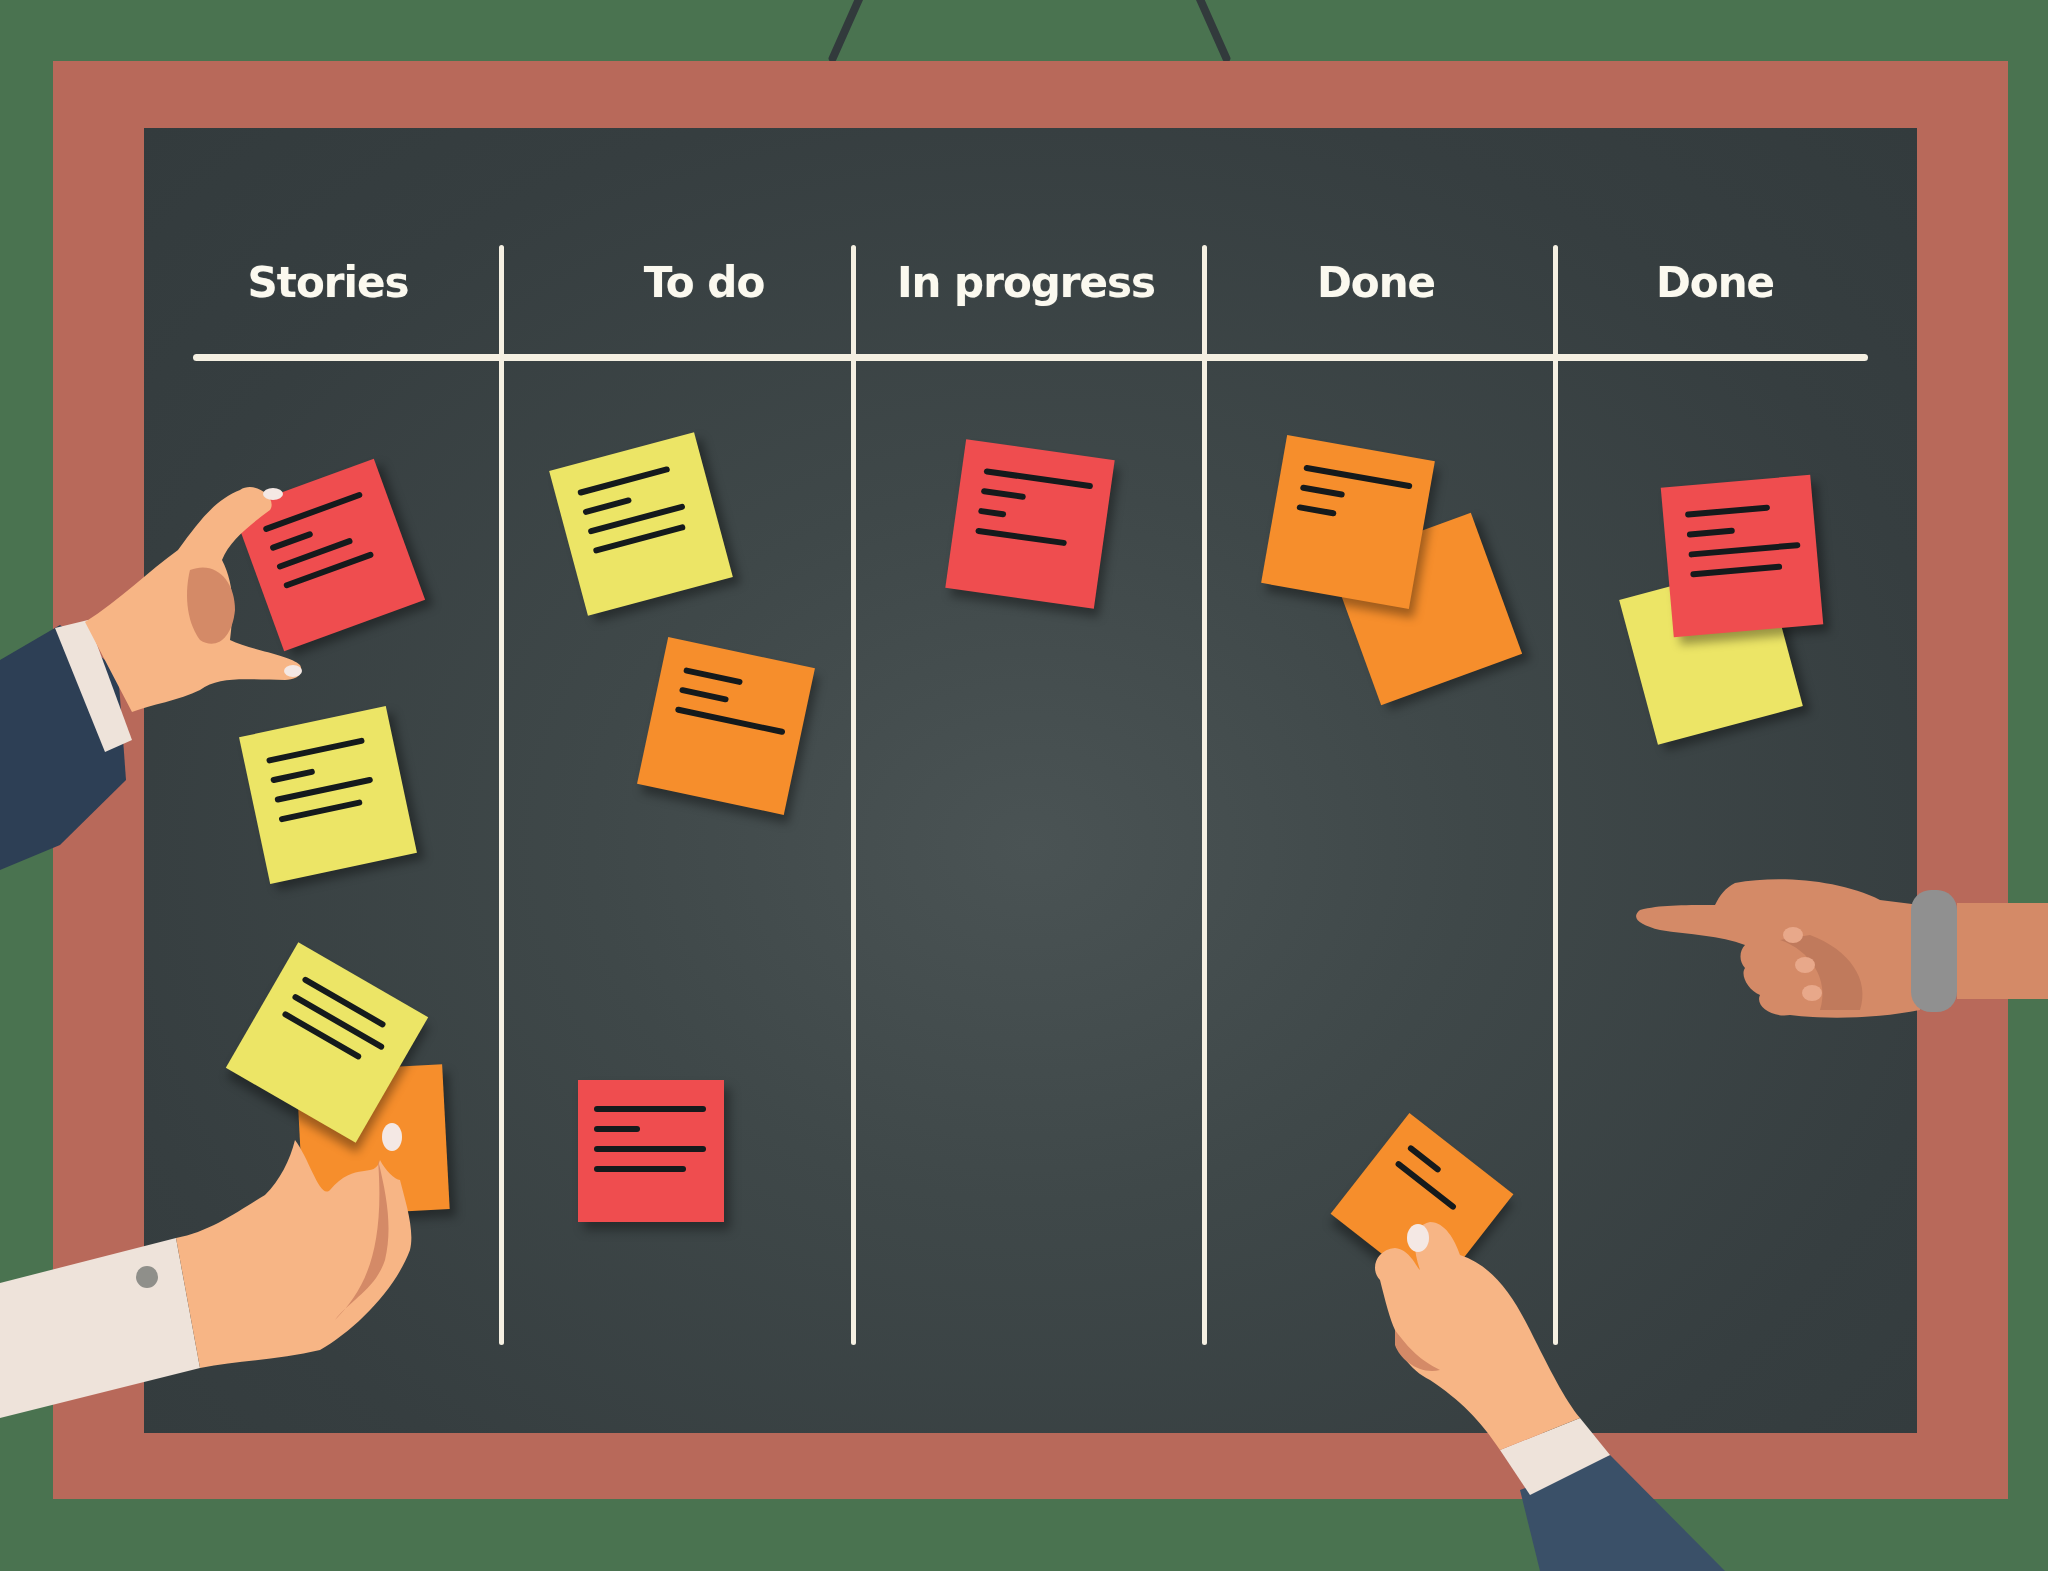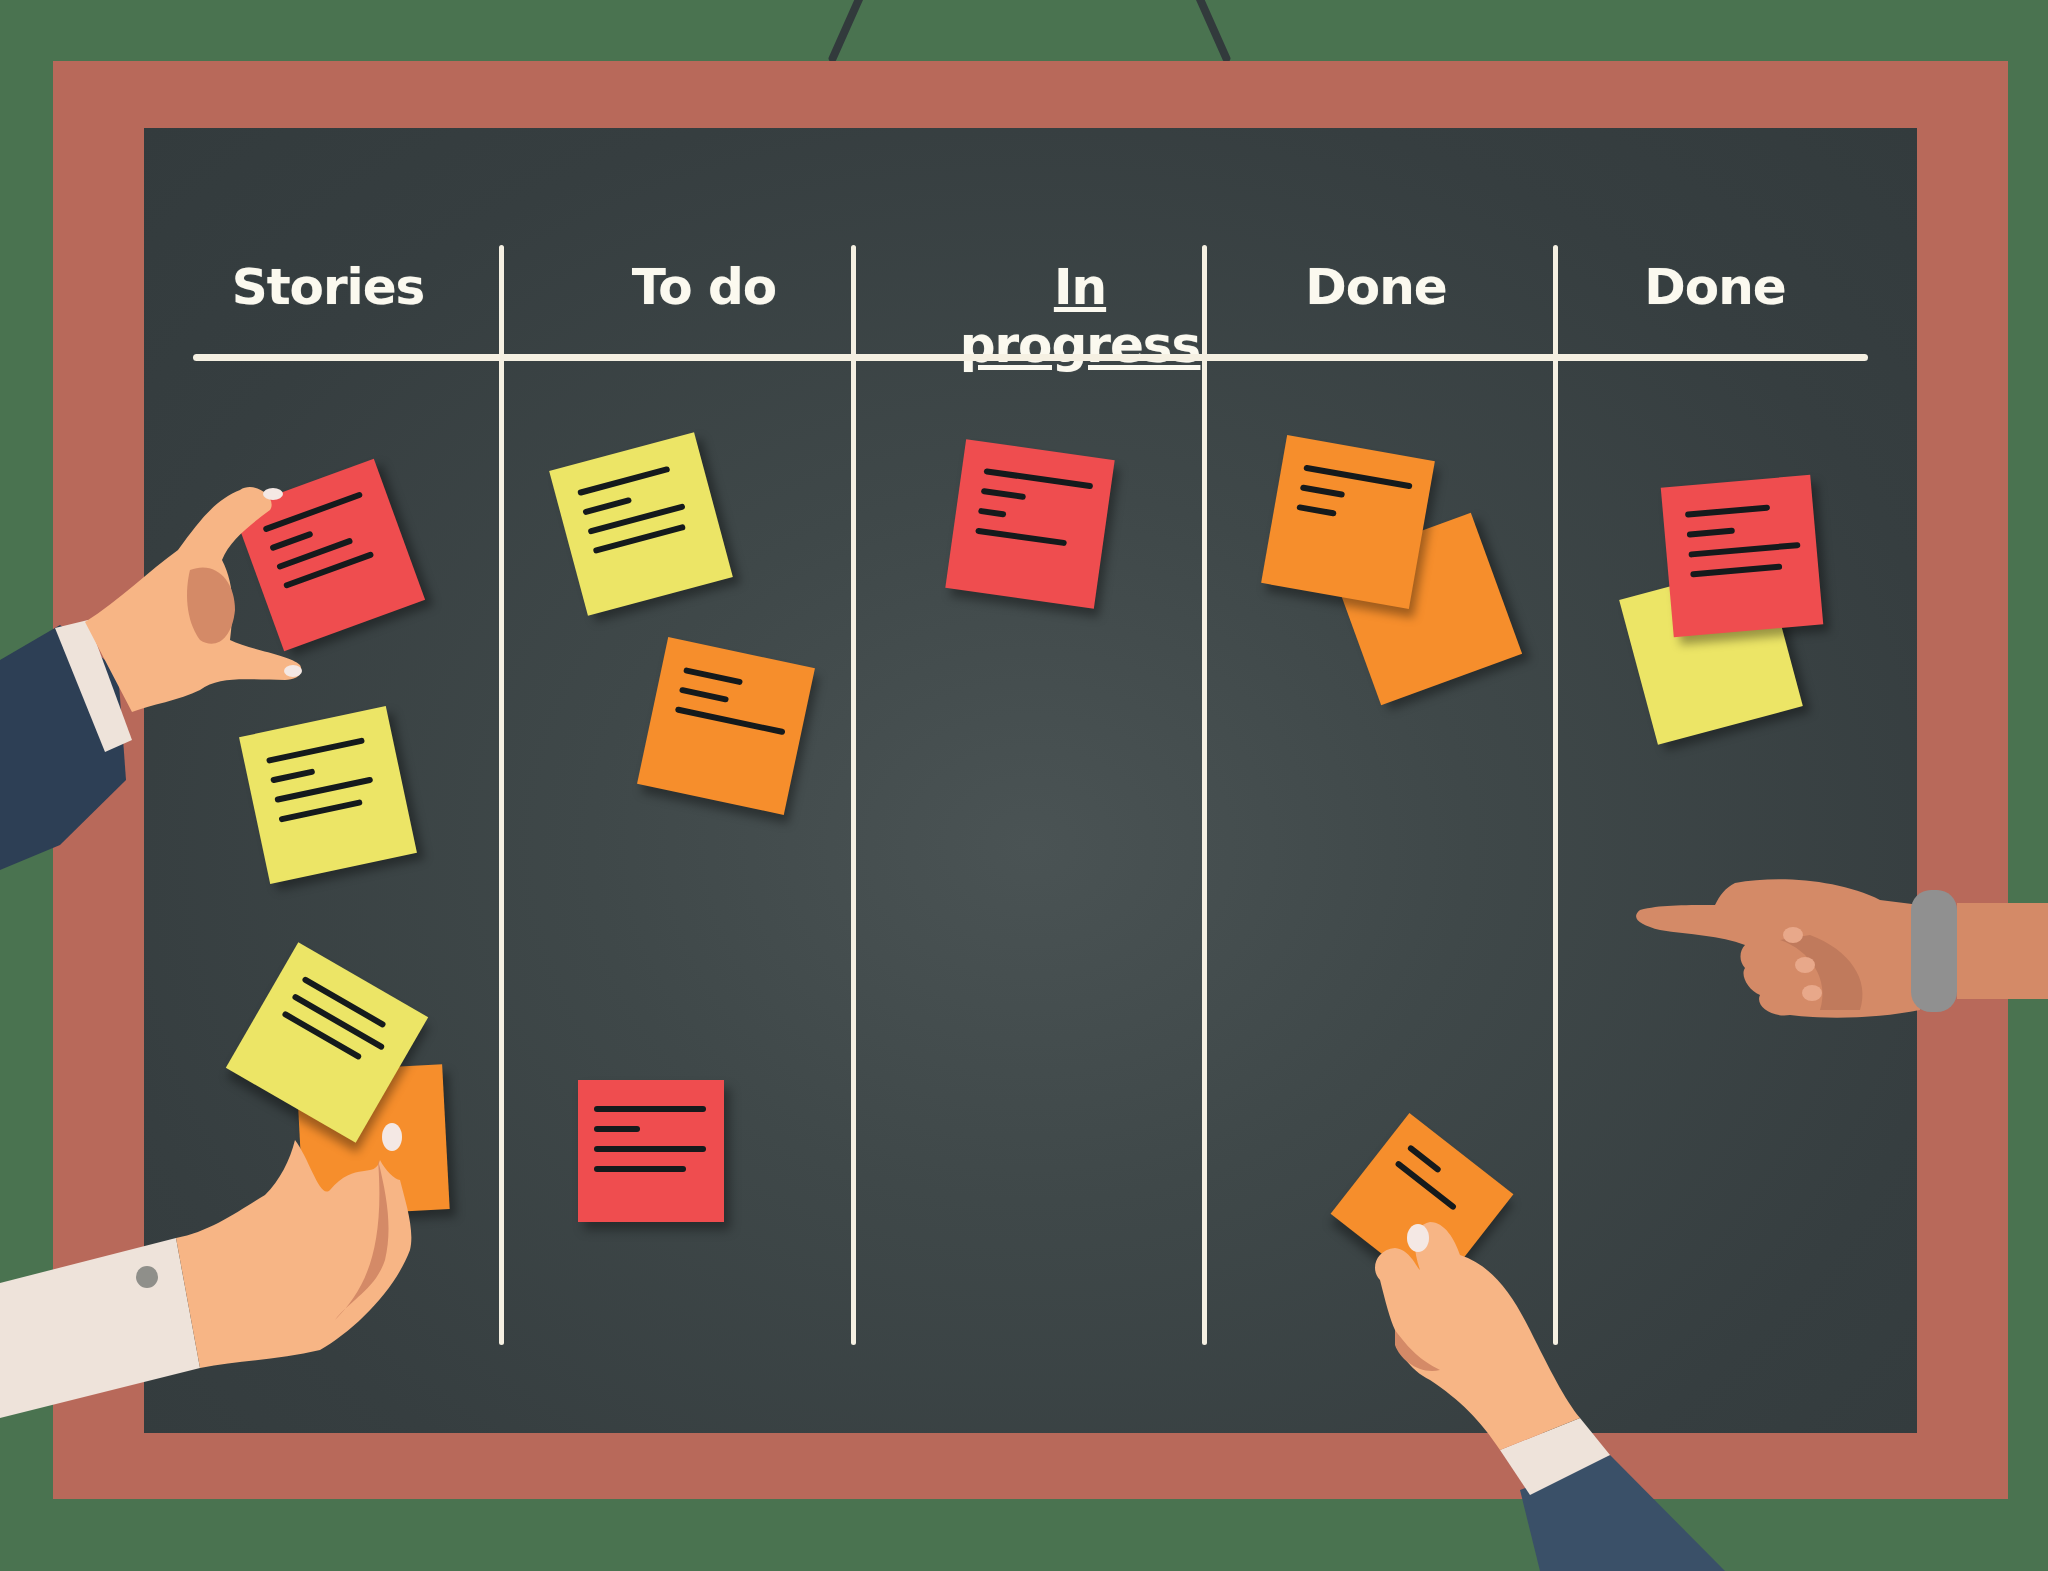--- a/index.html
+++ b/index.html
@@ -9,21 +9,21 @@
     font-family:"DejaVu Sans", sans-serif;
   }
   .abs { position:absolute; }
   .frame { left:53px; top:61px; width:1955px; height:1438px; background:#b8695a; }
   .board {
     left:144px; top:128px; width:1773px; height:1305px;
     background: radial-gradient(ellipse at 50% 55%, #4a5354 0%, #3f4849 35%, #363e40 75%, #333b3d 100%);
   }
   .col-title {
     position:absolute; top:258px; width:300px; text-align:center;
-    color:#fbf9ef; font-weight:bold; font-size:50px; letter-spacing:-1px;
+    color:#fbf9ef; font-weight:bold; font-size:42px; letter-spacing:-1px;
     font-family:"DejaVu Sans", sans-serif;
     text-shadow:0 0 1px rgba(255,255,255,.4);
   }
   .hline { left:193px; top:354px; width:1675px; height:7px; background:#f5f0e2; border-radius:4px; }
   .vline { top:245px; width:5px; height:1100px; background:#f5f0e2; border-radius:3px; }
   .note {
     position:absolute; box-shadow:6px 8px 10px rgba(0,0,0,.35);
     padding:26px 22px; box-sizing:border-box;
   }
   .note .ln { height:6px; background:#151a1c; border-radius:3px; margin-bottom:14px; }
@@ -38,21 +38,21 @@
 
 <div class="string" style="left:831px;top:58px;width:84px;transform:rotate(-66deg);"></div>
 <div class="string" style="left:1228px;top:58px;width:84px;transform:rotate(-114deg);"></div>
 
 <div class="abs frame"></div>
 <div class="abs board">
 </div>
 
 <div class="col-title" style="left:178px;">Stories</div>
 <div class="col-title" style="left:554px;">To do</div>
-<div class="col-title" style="left:930px;text-decoration:underline;">In progress</div>
+<div class="col-title" style="left:876px;">In progress</div>
 <div class="col-title" style="left:1226px;">Done</div>
 <div class="col-title" style="left:1565px;">Done</div>
 
 <div class="abs hline"></div>
 <div class="abs vline" style="left:499px;"></div>
 <div class="abs vline" style="left:851px;"></div>
 <div class="abs vline" style="left:1202px;"></div>
 <div class="abs vline" style="left:1553px;"></div>
 
 <div class="note yellow" style="left:253px;top:720px;width:150px;height:150px;transform:rotate(-12deg);">

